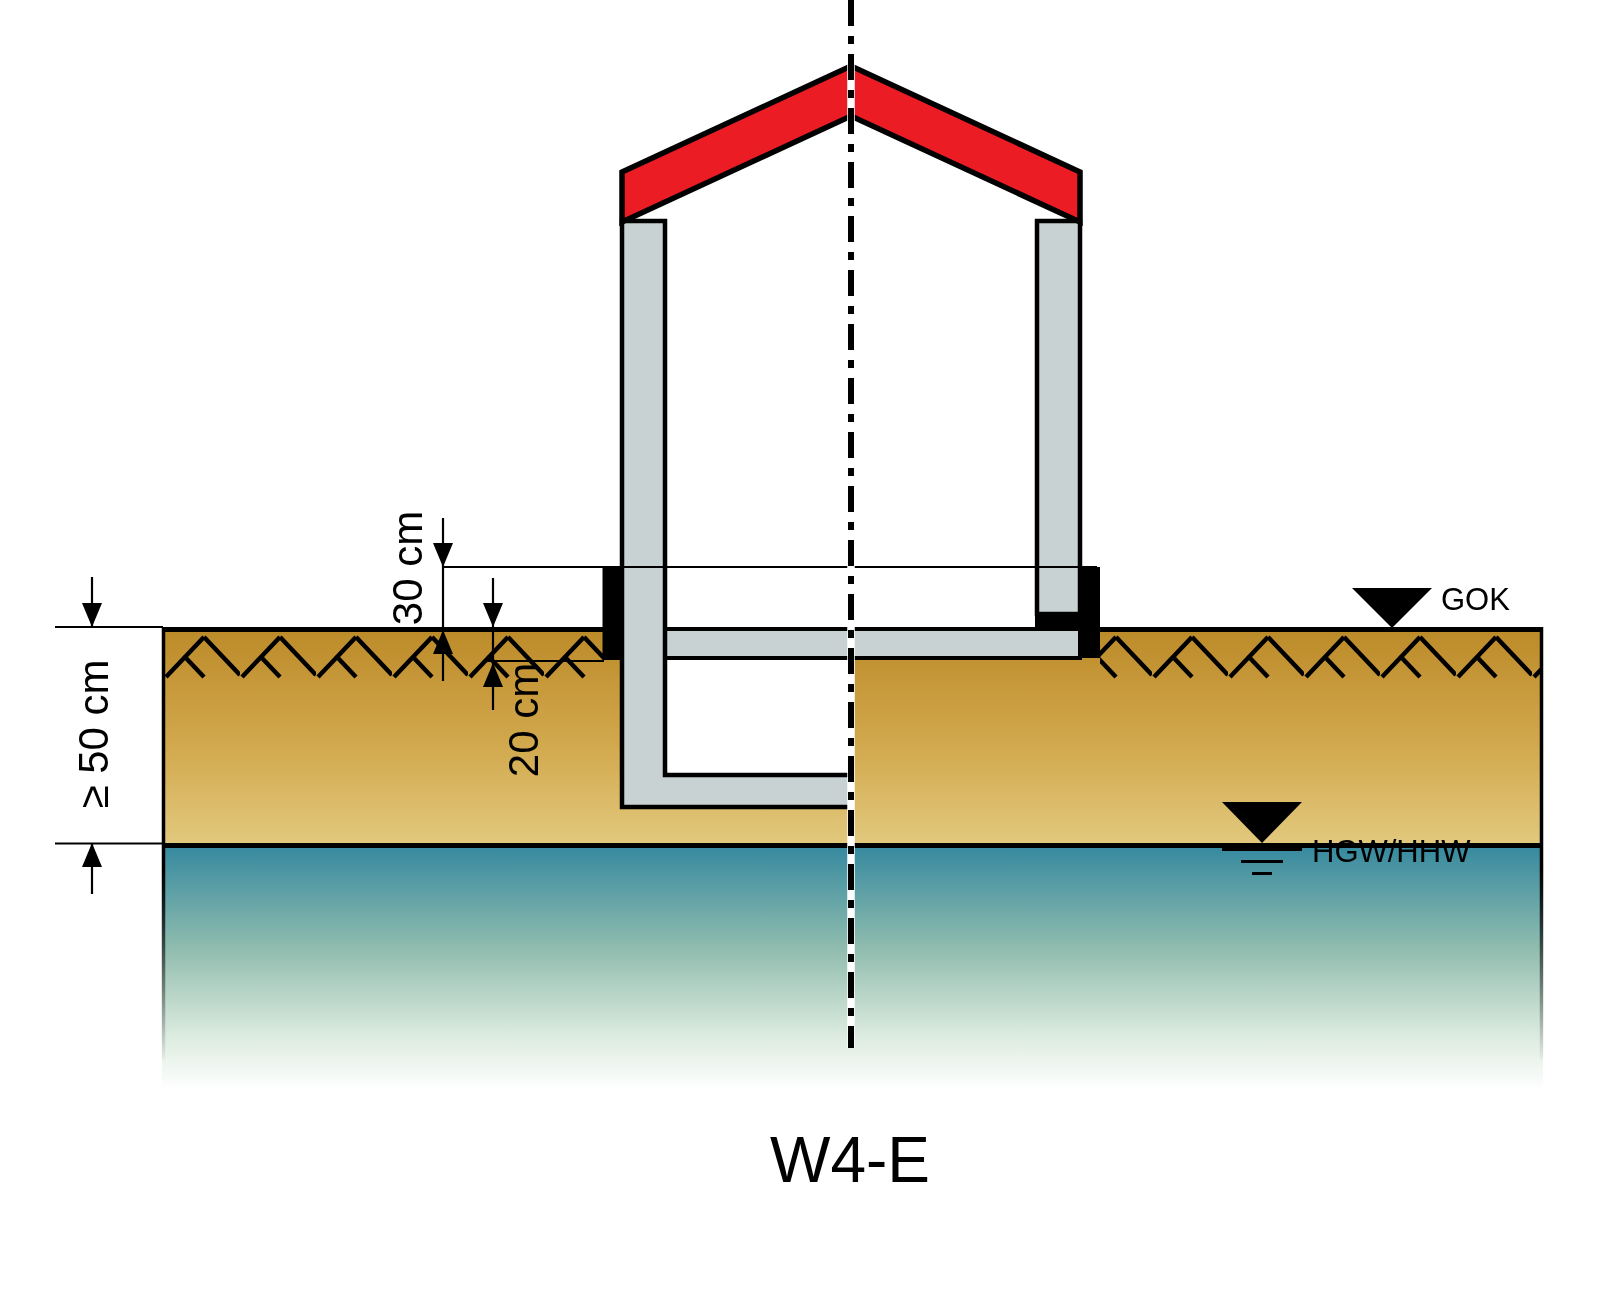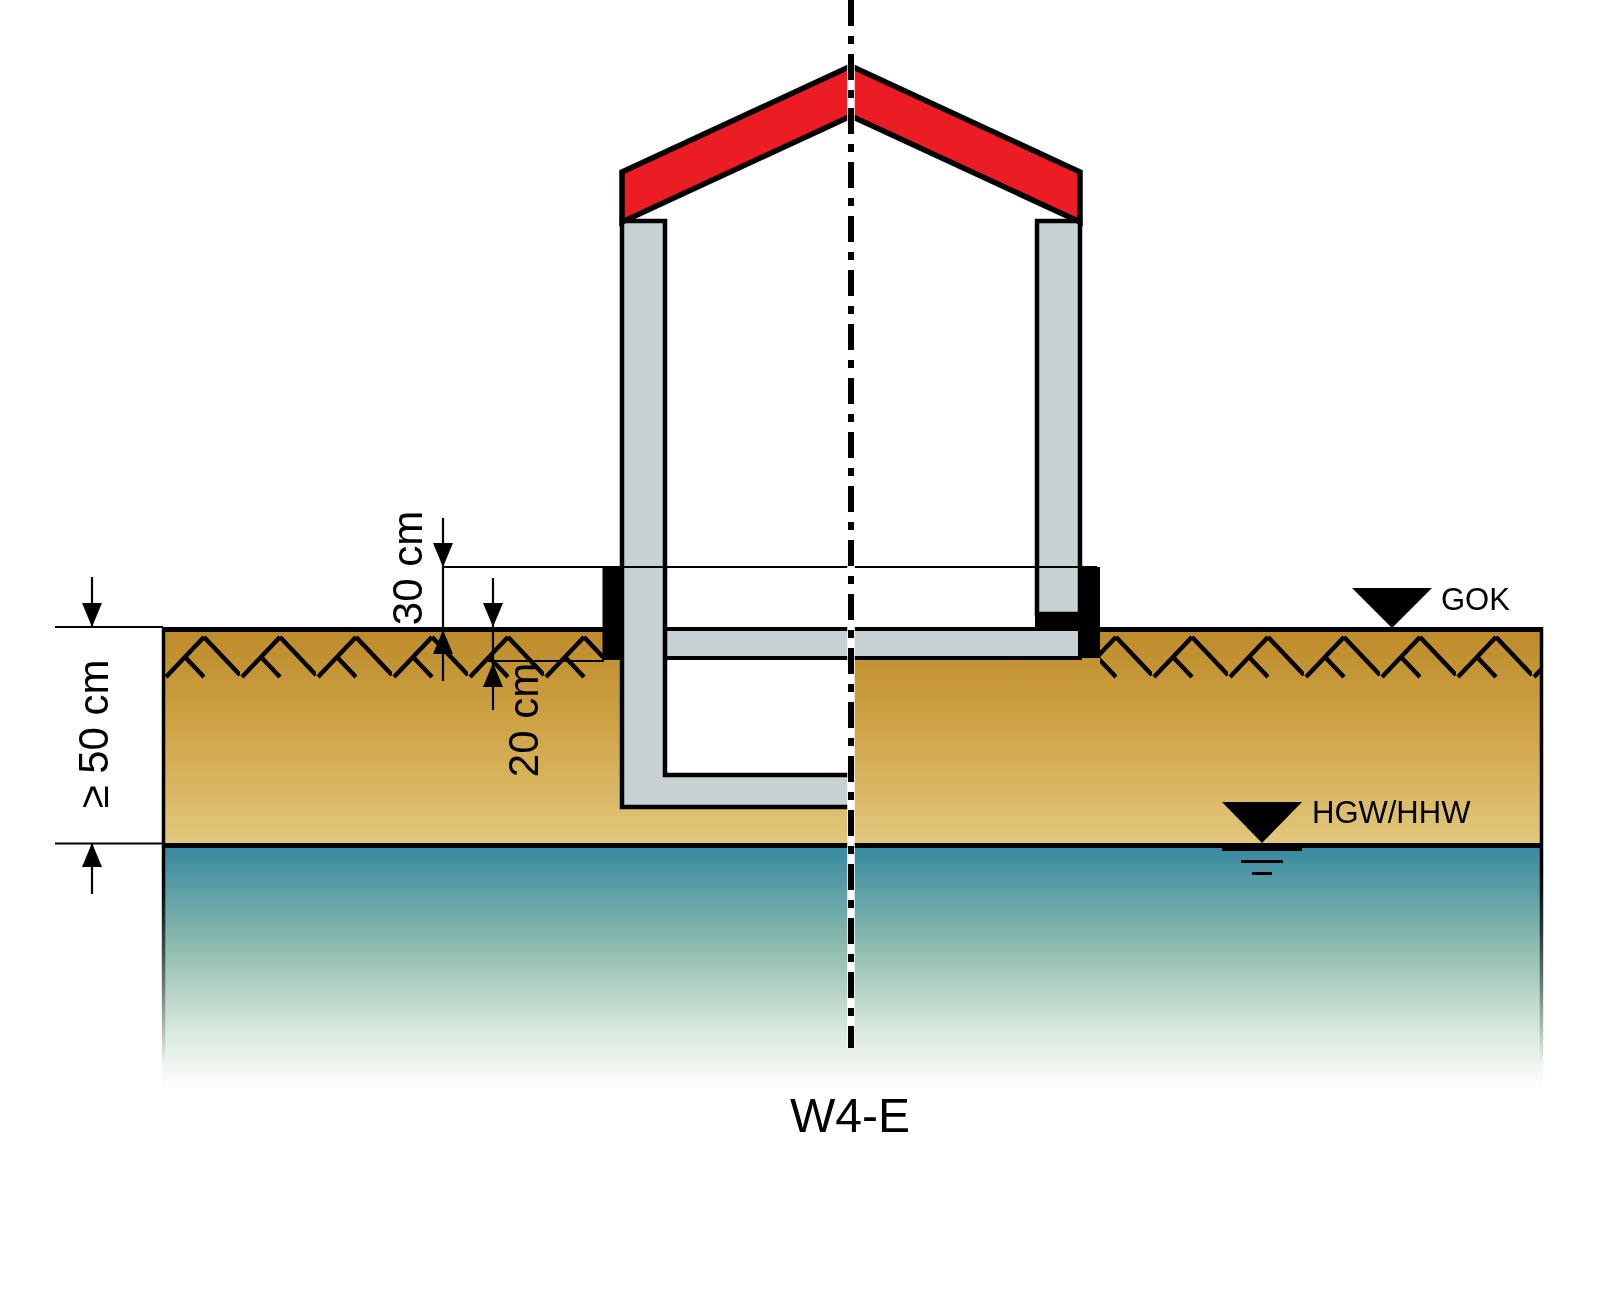--- a/index.html
+++ b/index.html
@@ -16,22 +16,23 @@
     color:#000;
     white-space:nowrap;
     line-height:1;
   }
   .lbl.rot{
     transform:translate(-50%,-50%) rotate(-90deg);
     font-size:42px;
   }
   .lbl.level{font-size:31px;}
   .lbl.title{
-    font-size:48px;
+    font-size:64px;
     transform:translateX(-50%);
+    margin-top:36px;
   }
 </style>
 </head>
 <body>
 
 <div class="canvas">
 
   <svg width="1602" height="1308" viewBox="0 0 1602 1308">
     <defs>
       <linearGradient id="soilGrad" x1="0" y1="627" x2="0" y2="845" gradientUnits="userSpaceOnUse">
@@ -126,17 +127,17 @@
   </svg>
 
   <div class="lbl rot" style="left:408px; top:568px;">30 cm</div>
 
   <div class="lbl rot" style="left:524px; top:720px;">20 cm</div>
 
   <div class="lbl rot" style="left:94px; top:734px;">≥ 50 cm</div>
 
   <div class="lbl level" style="left:1441px; top:584px;">GOK</div>
 
-  <div class="lbl level" style="left:1312px; top:797px;text-align:right;">HGW/HHW</div>
+  <div class="lbl level" style="left:1312px; top:836px;text-align:right;">HGW/HHW</div>
 
   <div class="lbl title" style="left:850px; top:1092px;">W4-E</div>
 
 </div>
 
 </body></html>

